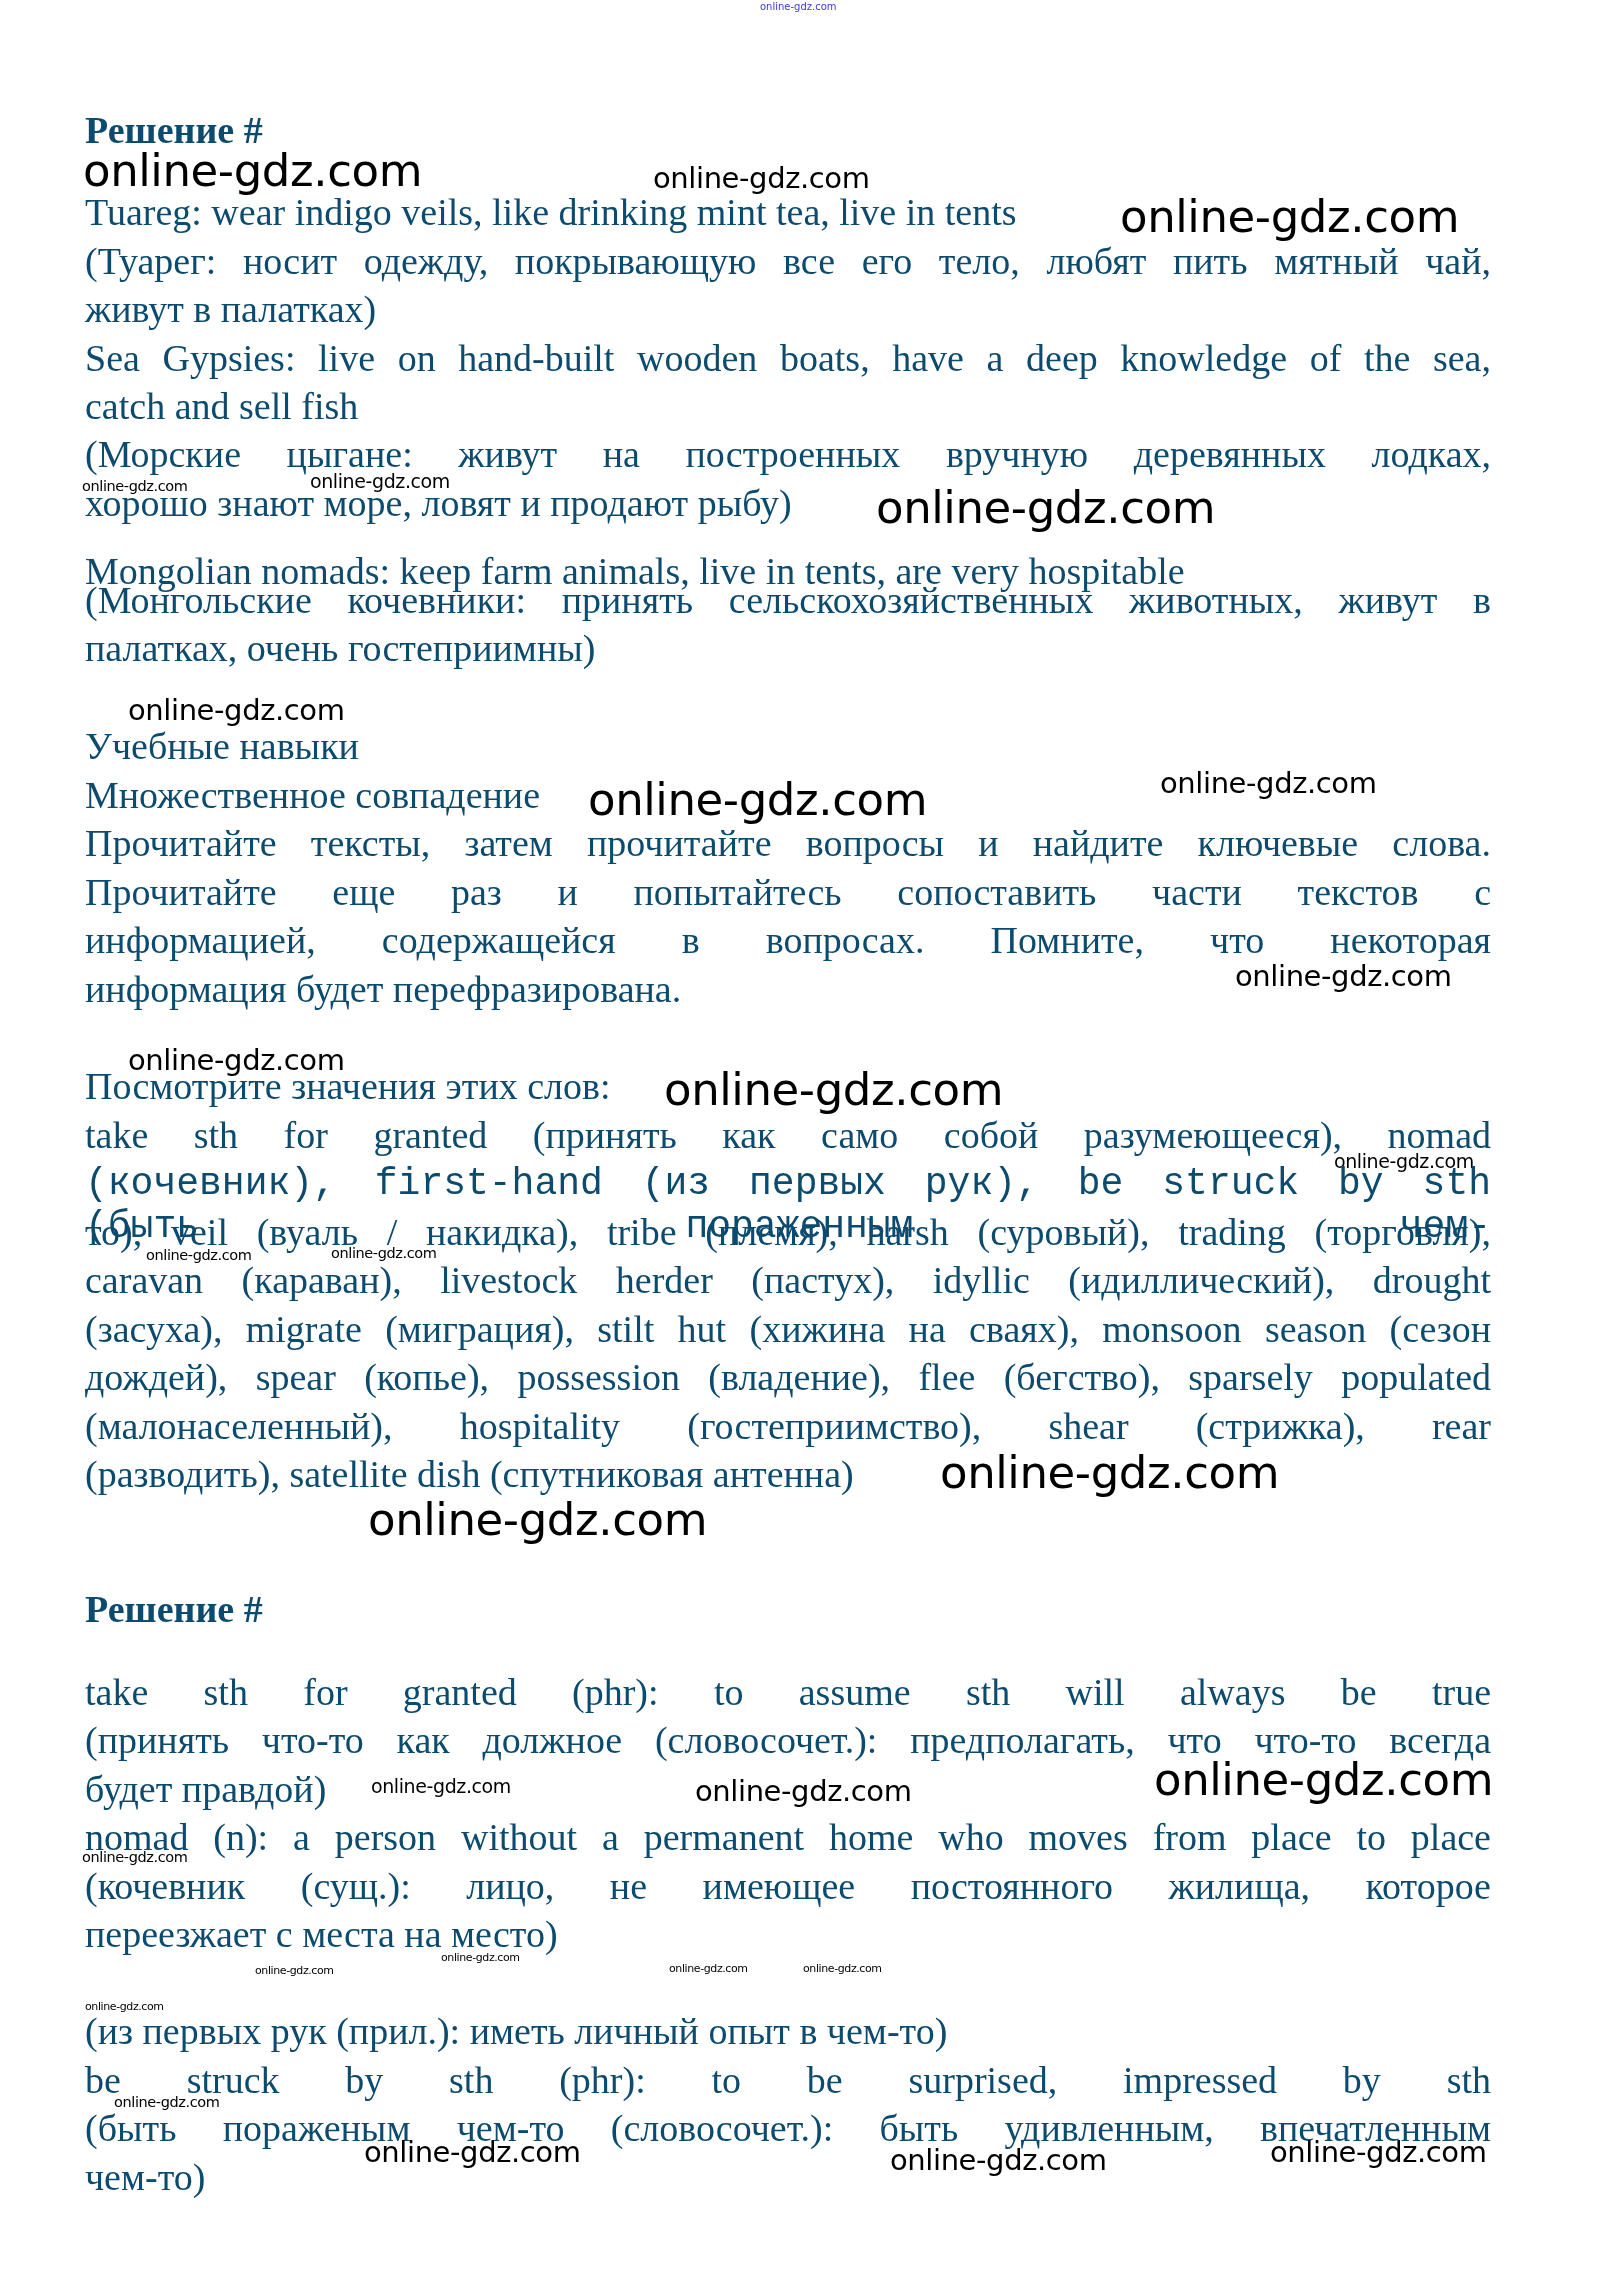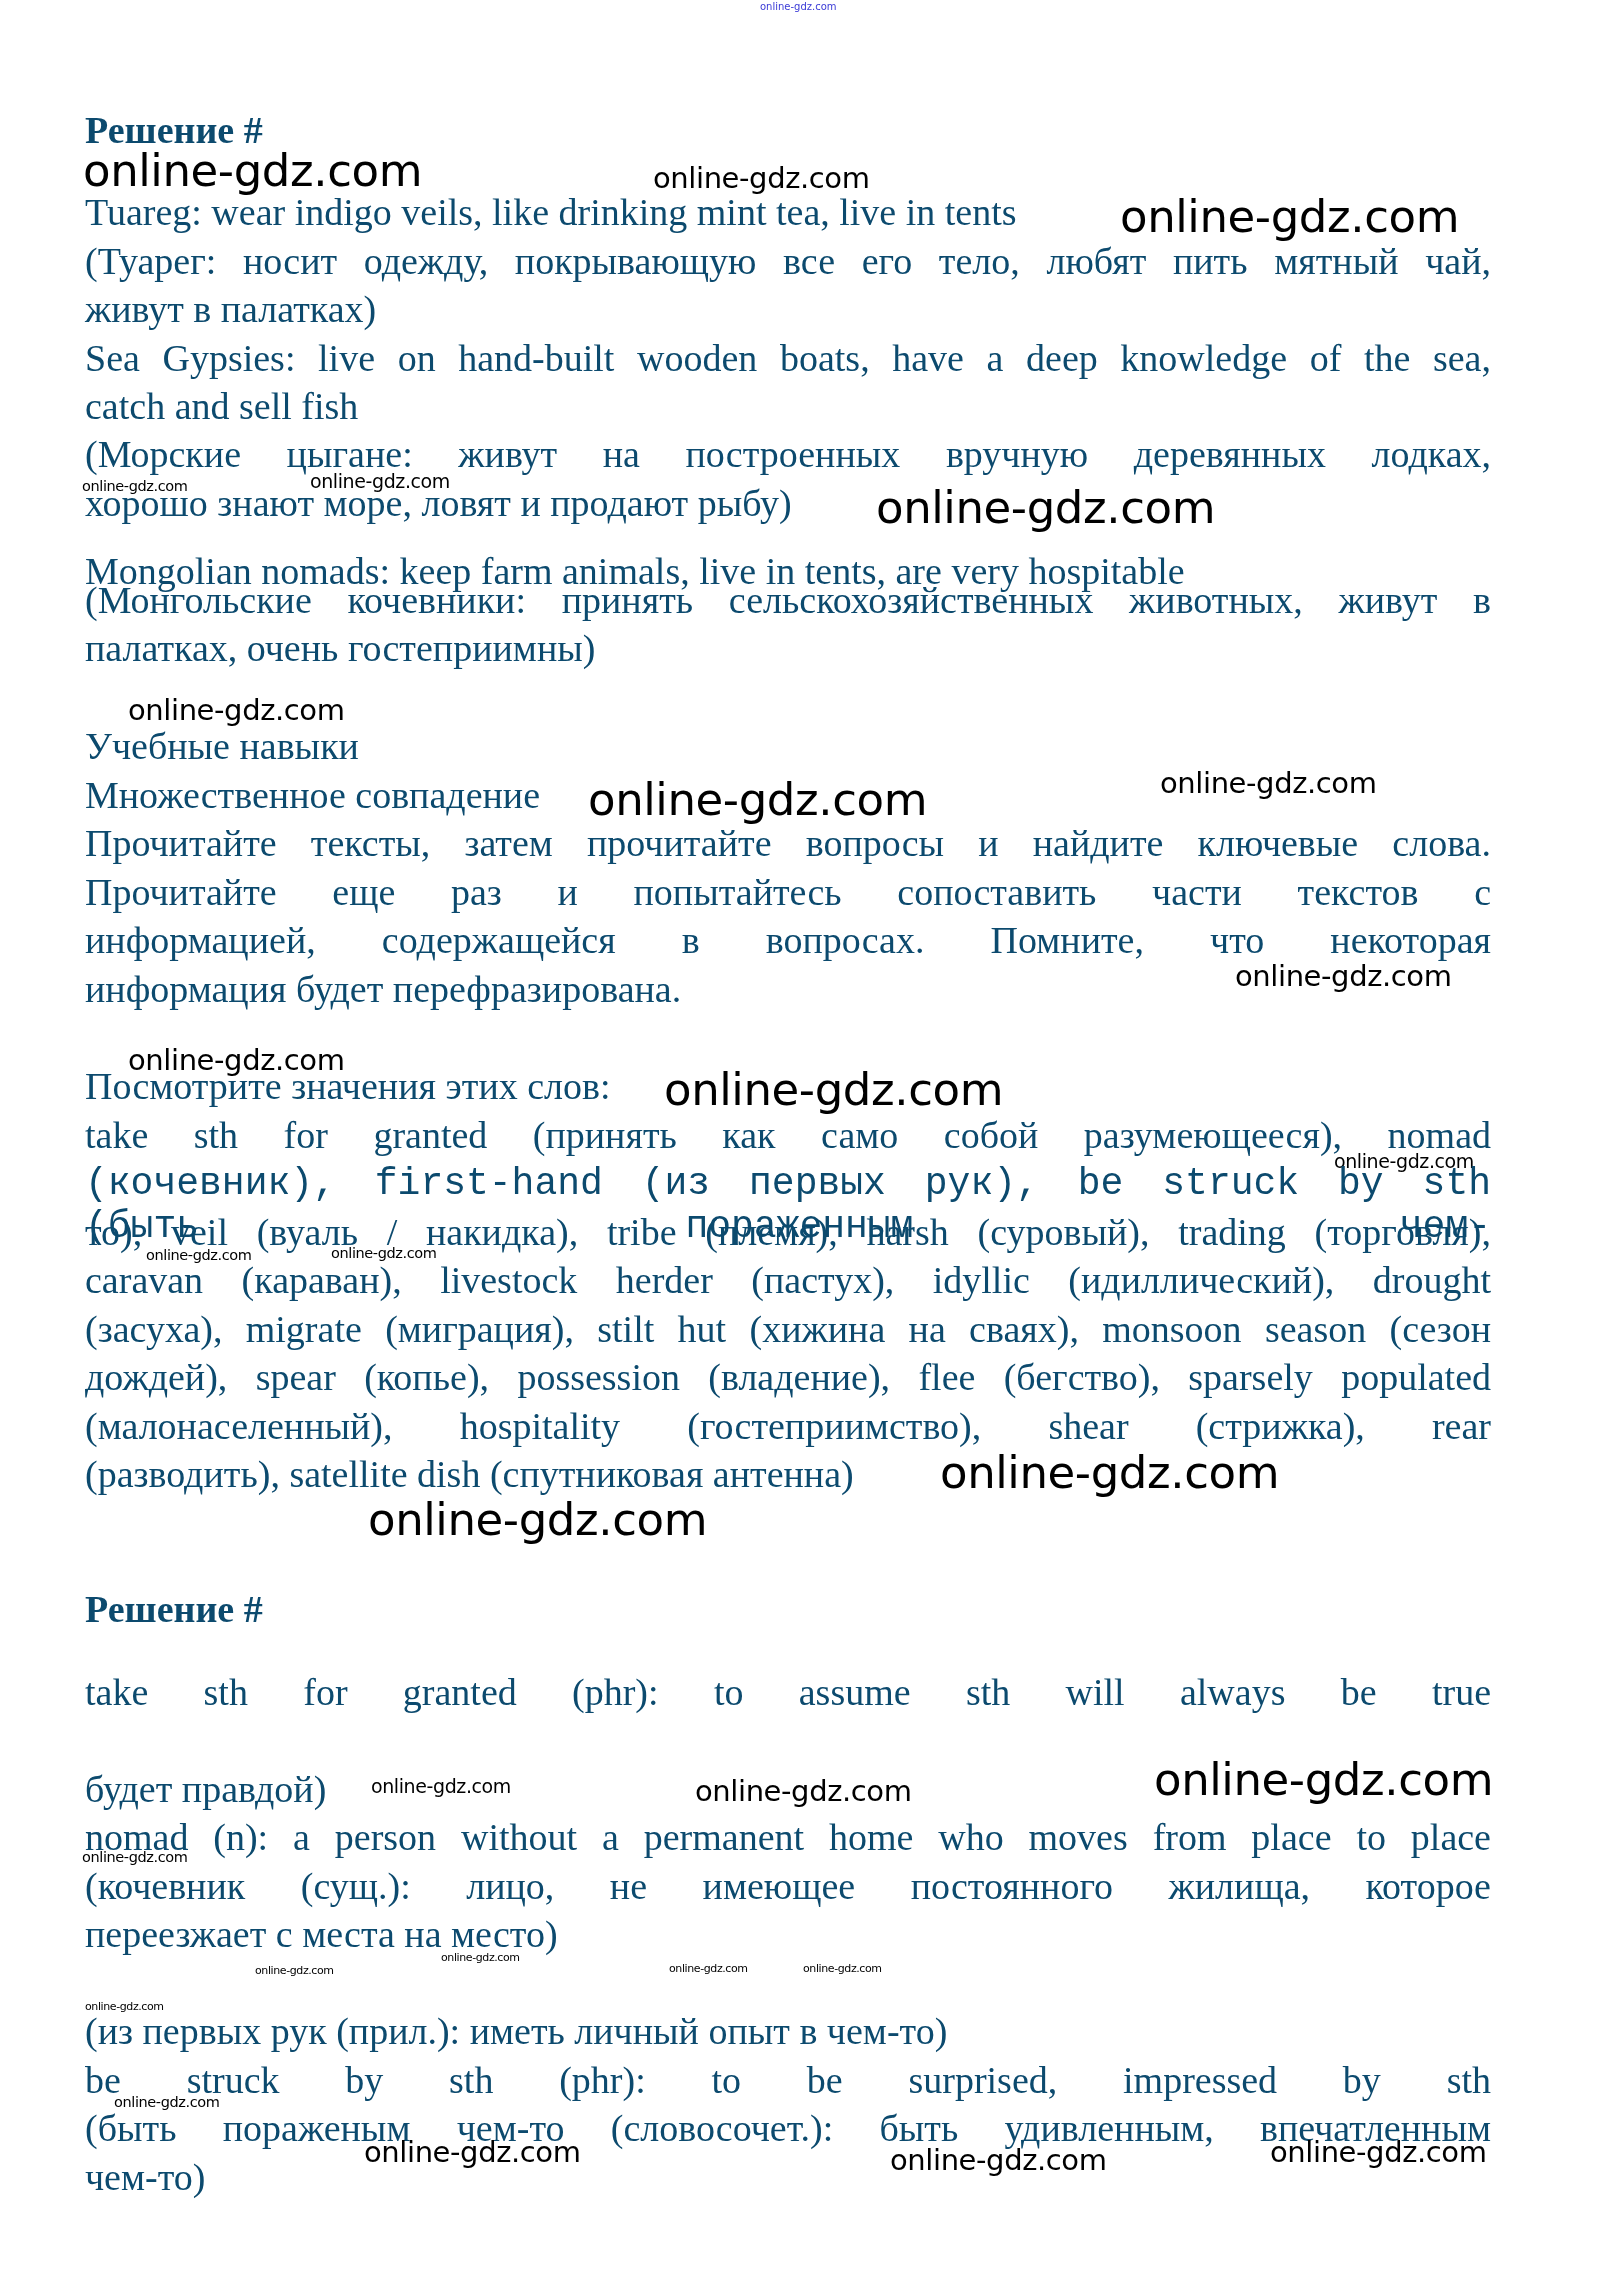--- a/index.html
+++ b/index.html
@@ -65,20 +65,21 @@
   <div class="ln just" style="top:1259px;">caravan (караван), livestock herder (пастух), idyllic (идиллический), drought</div>
   <div class="ln just" style="top:1308px;">(засуха), migrate (миграция), stilt hut (хижина на сваях), monsoon season (сезон</div>
   <div class="ln just" style="top:1356px;">дождей), spear (копье), possession (владение), flee (бегство), sparsely populated</div>
   <div class="ln just" style="top:1405px;">(малонаселенный), hospitality (гостеприимство), shear (стрижка), rear</div>
   <div class="ln" style="top:1453px;">(разводить), satellite dish (спутниковая антенна)</div>
   <div class="wm wm-xl" style="left:940px;top:1450px;">online-gdz.com</div>
   <div class="wm wm-xl" style="left:368px;top:1497px;">online-gdz.com</div>
 
   <div class="ln bold" style="top:1588px;">Решение #</div>
   <div class="ln just" style="top:1671px;">take sth for granted (phr): to assume sth will always be true</div>
+  <div class="ln just" style="top:1719px;">(принять что-то как должное (словосочет.): предполагать, что что-то всегда</div>
   <div class="ln" style="top:1768px;">будет правдой)</div>
   <div class="wm wm-s" style="left:371px;top:1777px;">online-gdz.com</div>
   <div class="wm wm-m" style="left:695px;top:1777px;">online-gdz.com</div>
   <div class="wm wm-xl" style="left:1154px;top:1757px;">online-gdz.com</div>
   <div class="ln just" style="top:1816px;">nomad (n): a person without a permanent home who moves from place to place</div>
   <div class="wm wm-xs" style="left:82px;top:1850px;">online-gdz.com</div>
   <div class="ln just" style="top:1865px;">(кочевник (сущ.): лицо, не имеющее постоянного жилища, которое</div>
   <div class="ln" style="top:1913px;">переезжает с места на место)</div>
   <div class="wm wm-xxs" style="left:441px;top:1952px;">online-gdz.com</div>
   <div class="wm wm-xxs" style="left:255px;top:1965px;">online-gdz.com</div>

